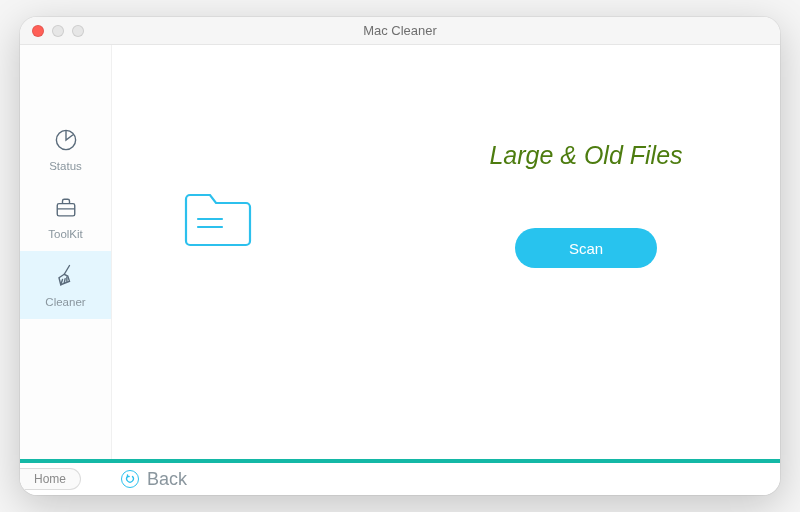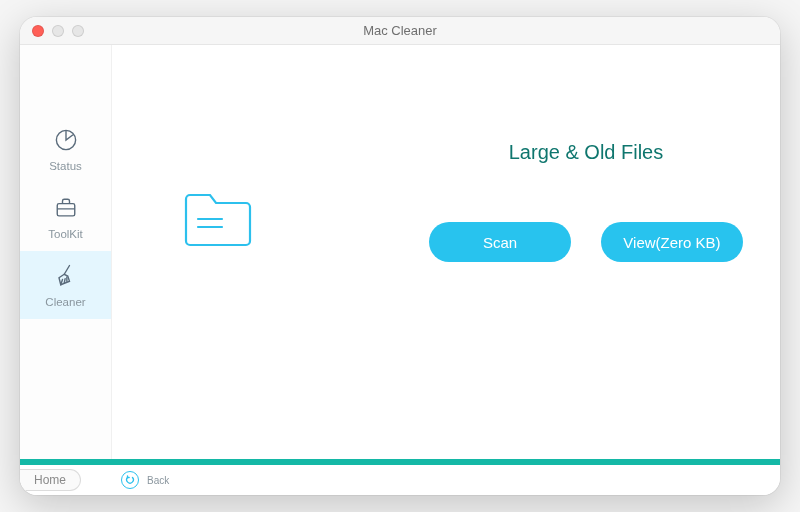--- a/index.html
+++ b/index.html
@@ -87,23 +87,24 @@
       top: 138px;
     }
     .content-right {
       position: absolute;
       left: 320px;
       right: 40px;
       top: 96px;
       text-align: center;
     }
     .heading {
-      font-size: 20px;
-      color: #0f766e;
+      font-size: 25px;
+      color: #4d7c0f;
       font-weight: 400;
+      font-style: italic;
     }
     .subtext {
       margin-top: 26px;
       font-size: 12.5px;
       color: #a9b1b6;
       line-height: 1.5;
       max-width: 300px;
       margin-left: auto;
       margin-right: auto;
     }
@@ -120,21 +121,21 @@
       border: none;
       background: #28c3ee;
       color: #ffffff;
       font-size: 15px;
       font-weight: 400;
       padding: 0 20px;
       cursor: pointer;
     }
     .footer {
       height: 36px;
-      border-top: 6px solid #14b8a6;
+      border-top: 4px solid #14b8a6;
       display: flex;
       align-items: center;
       background: #ffffff;
     }
     .home-tab {
       height: 22px;
       padding: 0 14px;
       border: 1px solid #dcdcdc;
       border-left: none;
       border-top-right-radius: 11px;
@@ -146,21 +147,21 @@
       background: #fafafa;
       margin-left: 0;
     }
     .back-btn {
       margin-left: 40px;
       display: flex;
       align-items: center;
       gap: 8px;
       cursor: pointer;
       color: #8a969e;
-      font-size: 10px;
+      font-size: 18px;
     }
     .back-circle {
       width: 18px; height: 18px; border: 1.5px solid #2cc0ed; border-radius: 50%;
       display: flex; align-items: center; justify-content: center;
       color: #2cc0ed;
     }
   </style>
 </head>
 <body>
 
@@ -213,21 +214,20 @@
           <path d="M4 18 V58 a4 4 0 0 0 4 4 H64 a4 4 0 0 0 4 -4 V24 a4 4 0 0 0 -4 -4 H34 L28 12 H8 a4 4 0 0 0 -4 4 Z" stroke="#2cc0ed" stroke-width="2.2" fill="none"></path>
           <line x1="16" y1="36" x2="40" y2="36" stroke="#2cc0ed" stroke-width="2.2" stroke-linecap="round"></line>
           <line x1="16" y1="44" x2="40" y2="44" stroke="#2cc0ed" stroke-width="2.2" stroke-linecap="round"></line>
         </svg>
       </div>
 
       <div class="content-right">
         <h2 class="heading">Large &amp; Old Files</h2>
         <div class="buttons">
           <button class="pill-btn">Scan</button>
-          <button class="pill-btn">View(Zero KB)</button>
         </div>
       </div>
     </div>
   </div>
 
   <div class="footer">
     <div class="home-tab">
       <span>Home</span>
     </div>
     <div class="back-btn">

